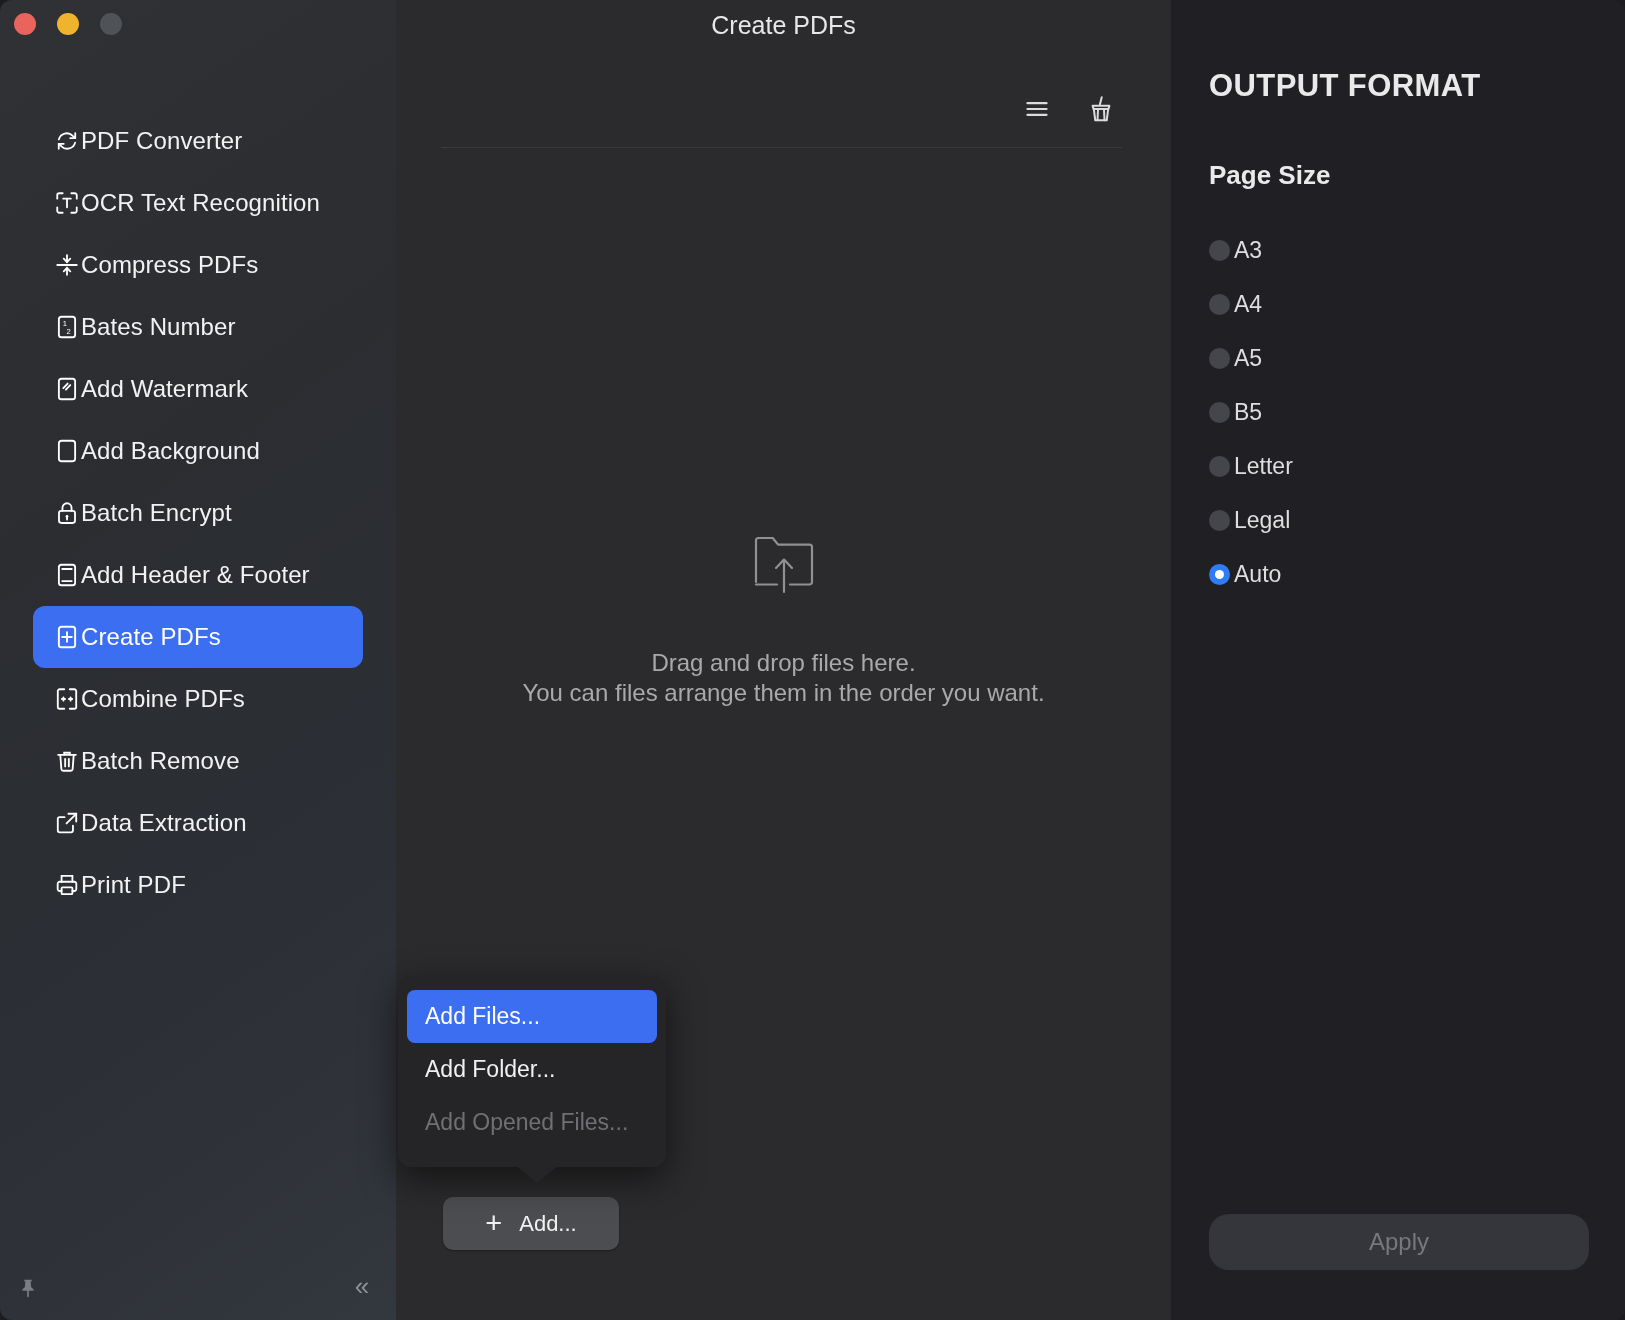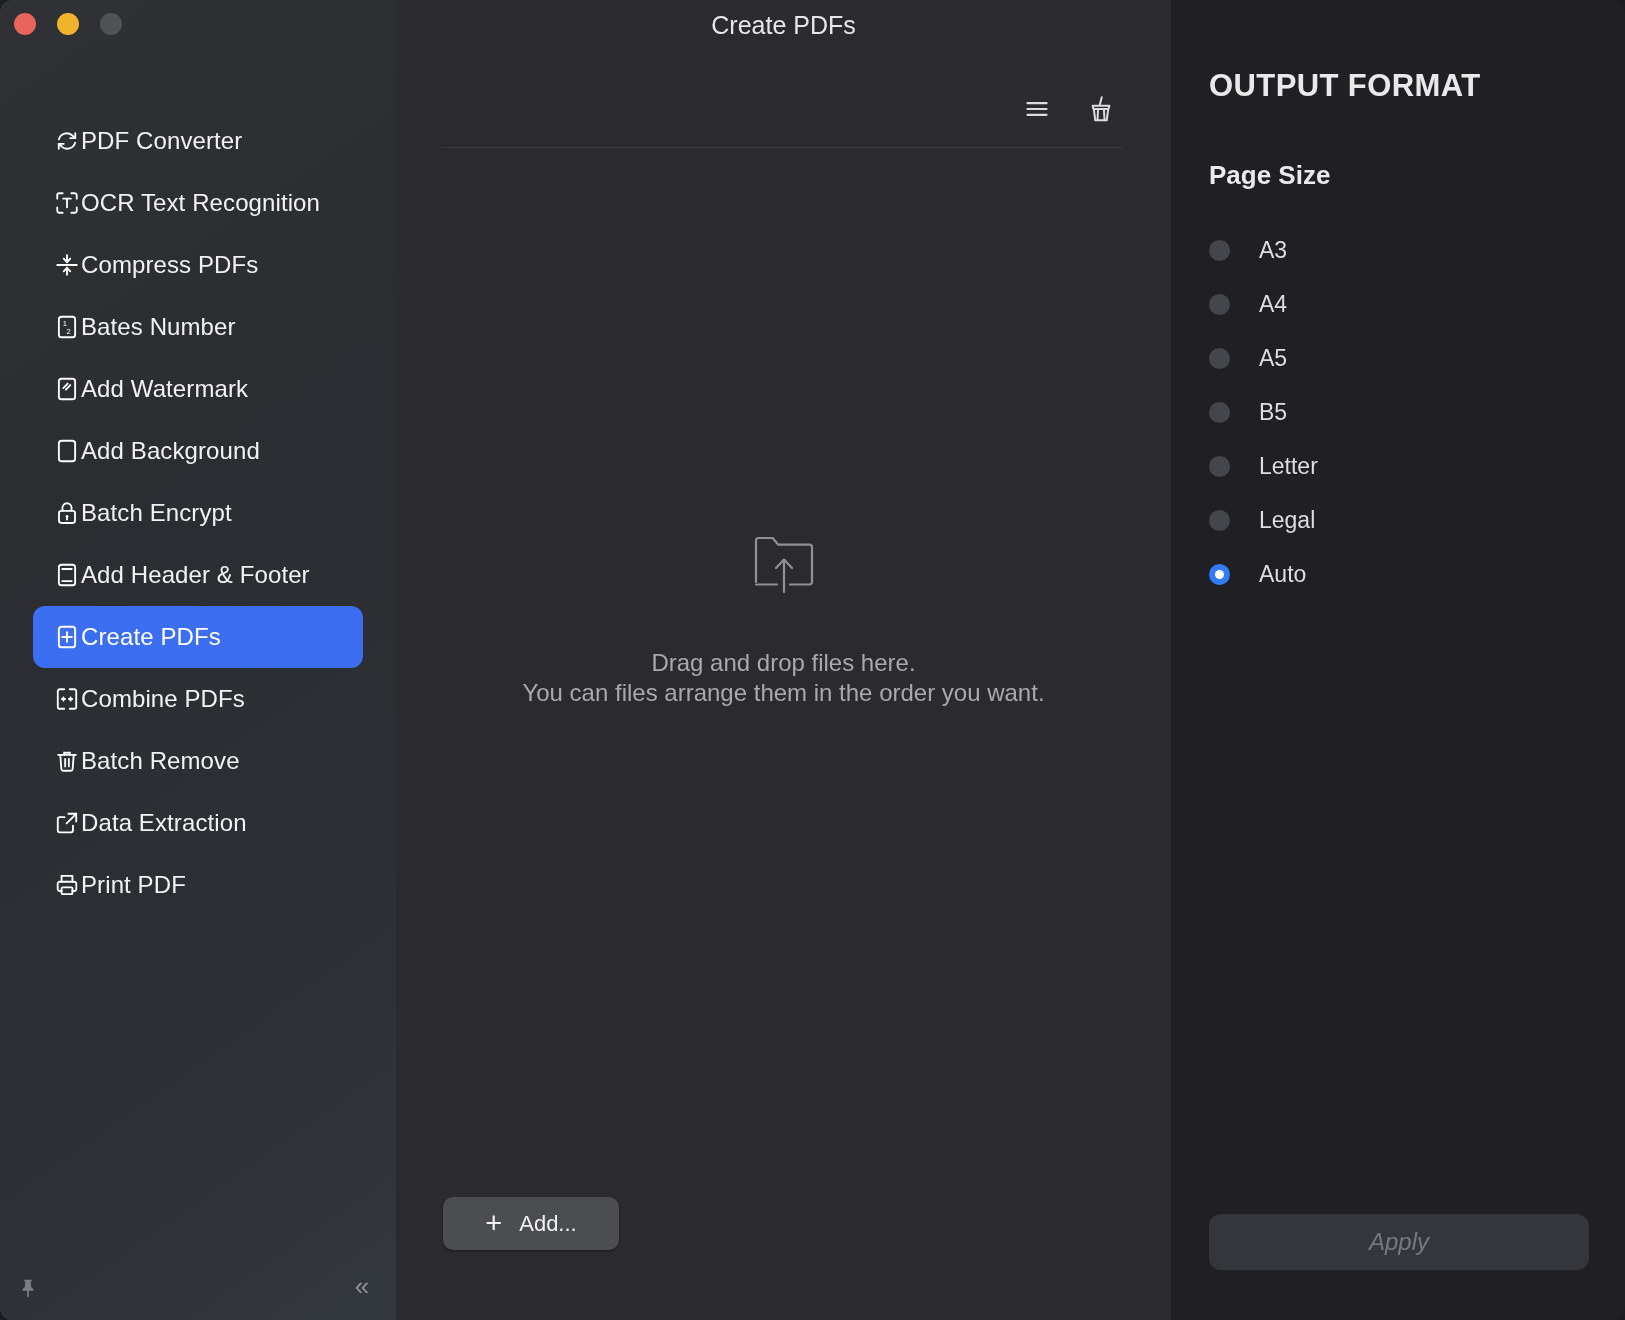--- a/index.html
+++ b/index.html
@@ -188,21 +188,21 @@
   .page-size-title {
     margin-top: 56px;
     font-size: 26px;
     font-weight: bold;
     color: #eaeaeb;
   }
   .radio-list { margin-top: 32px; }
   .radio-row {
     display: flex; align-items: center;
     height: 54px;
-    gap: 29px;
+    gap: 4px;
   }
   .radio {
     width: 21px; height: 21px;
     border-radius: 50%;
     background: #45464b;
     flex: 0 0 21px;
     position: relative;
   }
   .radio.checked { background: #2f7cf6; }
   .radio.checked::after {
@@ -212,25 +212,24 @@
     border-radius: 50%;
     background: #ffffff;
   }
   .radio-label { font-size: 23px; color: #dededf; }
 
   .apply-button {
     position: absolute;
     left: 38px; bottom: 50px;
     width: 380px; height: 56px;
     background: #35363b;
-    border-radius: 12px;
+    border-radius: 20px;
     display: flex; align-items: center; justify-content: center;
     font-size: 24px;
     color: #77787d;
-    font-style: italic;
   }
 </style>
 </head>
 <body>
 
 <div id="app">
 
   <div class="sidebar">
 
     <div class="traffic">
@@ -481,19 +480,31 @@
           <span class="radio-label">Auto</span>
         </div>
       </div>
     </div>
 
     <div class="apply-button">
       <span>Apply</span>
     </div>
   </div>
 
+  <div class="popup">
+    <div class="popup-item selected">
+      <span>Add Files...</span>
+    </div>
+    <div class="popup-item">
+      <span>Add Folder...</span>
+    </div>
+    <div class="popup-item disabled">
+      <span>Add Opened Files...</span>
+    </div>
+    <div class="popup-tail"></div>
+  </div>
 
   <div class="add-button">
     <span class="add-plus">+</span>
     <span>Add...</span>
   </div>
 
 </div>
 
 </body></html>

